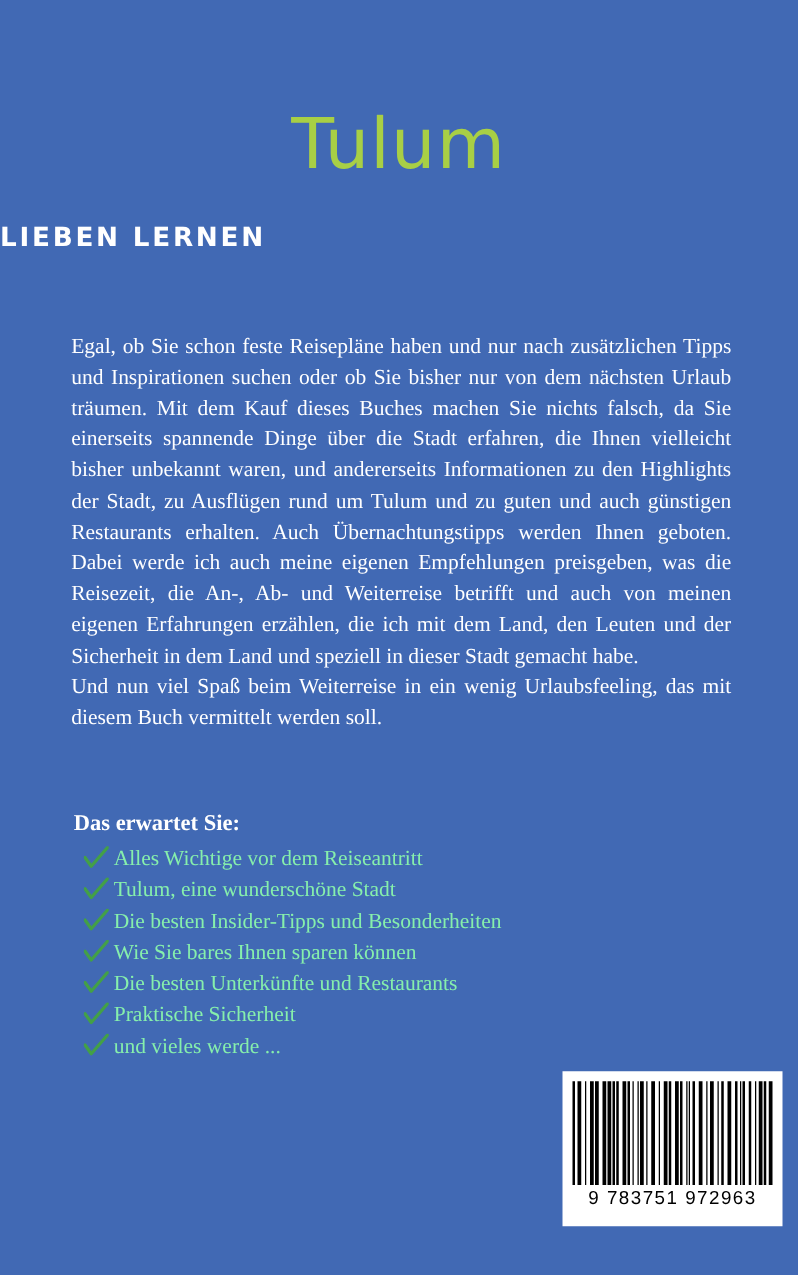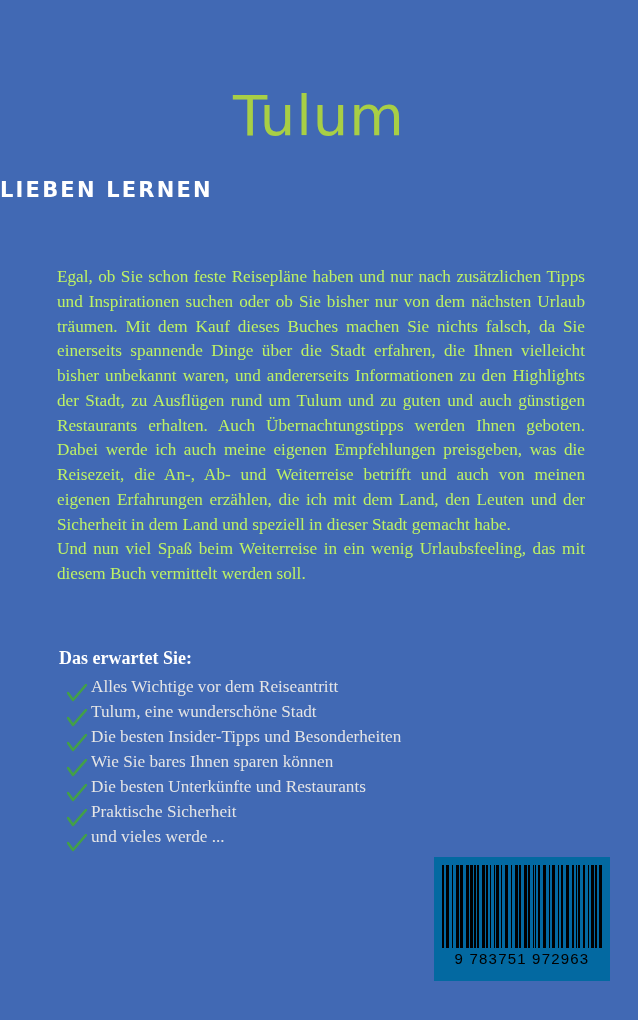--- a/index.html
+++ b/index.html
@@ -41,21 +41,21 @@
     font-family: "DejaVu Sans", sans-serif;
     font-size: 21px;
     font-weight: bold;
     letter-spacing: 2.2px;
   }
   .blurb {
     position: absolute;
     top: 265px;
     left: 57px;
     width: 528px;
-    color: #bef264;
+    color: #ffffff;
     font-family: "Liberation Serif", serif;
     font-size: 17.2px;
     line-height: 1.44;
     text-align: justify;
     text-justify: inter-word;
   }
   .blurb p {
     margin: 0;
   }
   .blurb p + p {
@@ -74,46 +74,46 @@
     font-weight: bold;
     margin: 0 0 6px 0;
   }
   .expect-list {
     list-style: none;
     margin: 0;
     padding: 0 0 0 8px;
   }
   .expect-list li {
     display: flex;
-    align-items: flex-end;
+    align-items: flex-start;
     font-family: "Liberation Serif", serif;
     font-size: 17.2px;
     line-height: 1.45;
-    color: #e5e5e5;
+    color: #86efac;
   }
   .check {
     flex: 0 0 auto;
     width: 20px;
     height: 18px;
     position: relative;
     margin-right: 4px;
     transform: translateY(2px);
   }
   .check svg {
     display: block;
     width: 20px;
     height: 18px;
   }
   .barcode-box {
     position: absolute;
-    left: 434px;
+    left: 450px;
     top: 857px;
     width: 176px;
     height: 124px;
-    background: #0369a1;
+    background: #ffffff;
     padding: 0;
   }
   .barcode-bars {
     position: absolute;
     left: 8px;
     top: 8px;
     width: 160px;
     height: 83px;
   }
   .bar {

